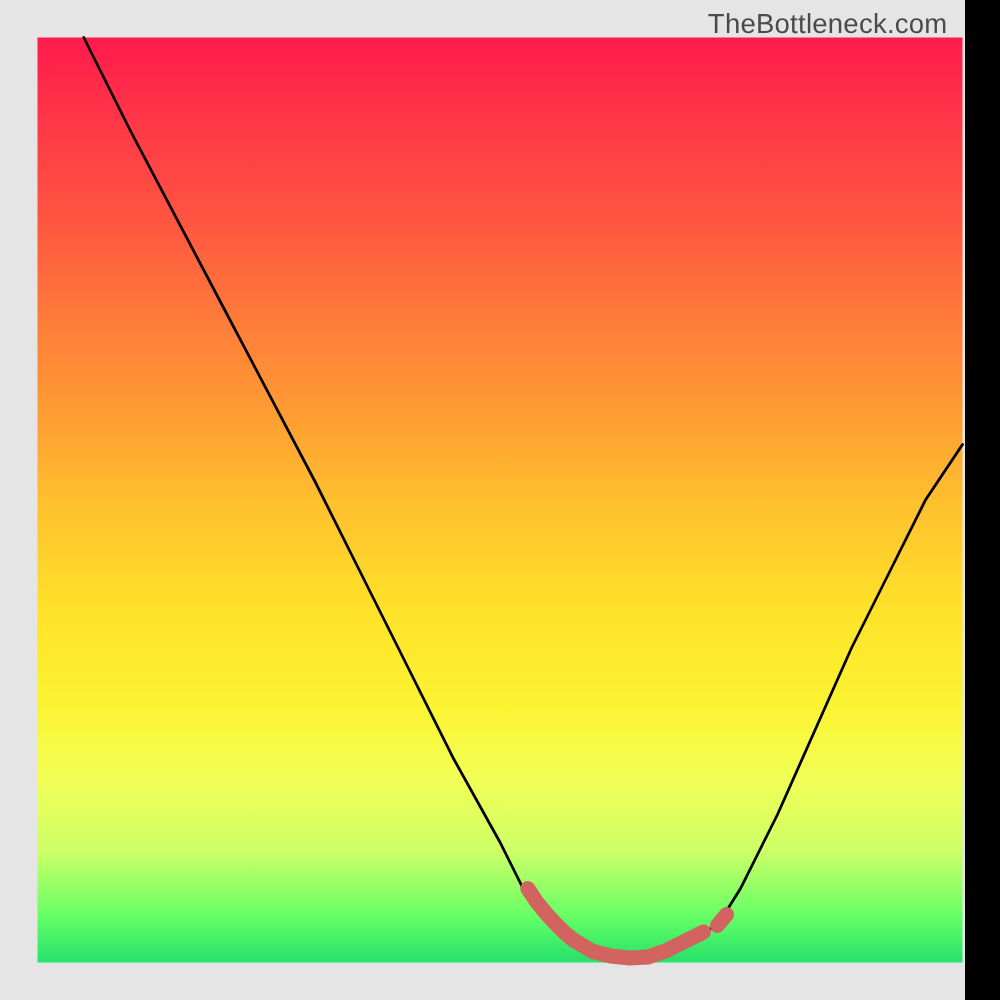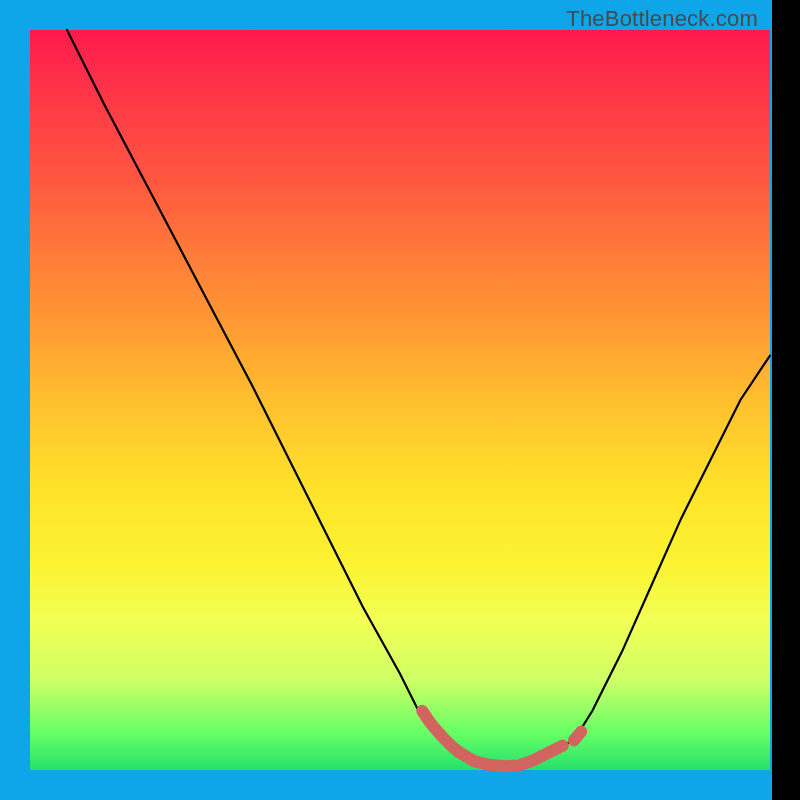--- a/index.html
+++ b/index.html
@@ -10,21 +10,21 @@
     background: #000;
     overflow: hidden;
     font-family: Arial, Helvetica, sans-serif;
   }
   .frame {
     position: absolute;
     left: 0;
     top: 0;
     width: 772px;
     height: 800px;
-    background: #0ea5e9;
+    background: #e5e5e5;
     text-align: right;
   }
   .plot {
     position: absolute;
     left: 30px;
     top: 30px;
     width: 740px;
     height: 740px;
     background: linear-gradient(
       to bottom,

